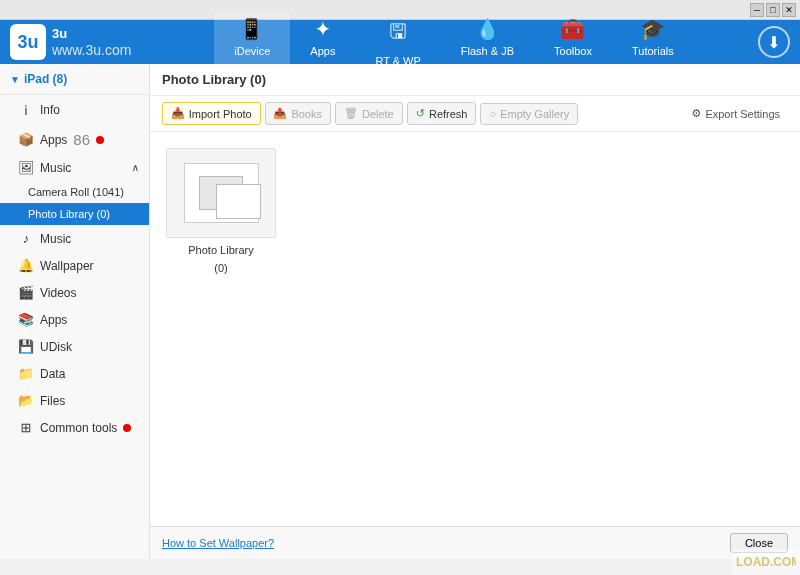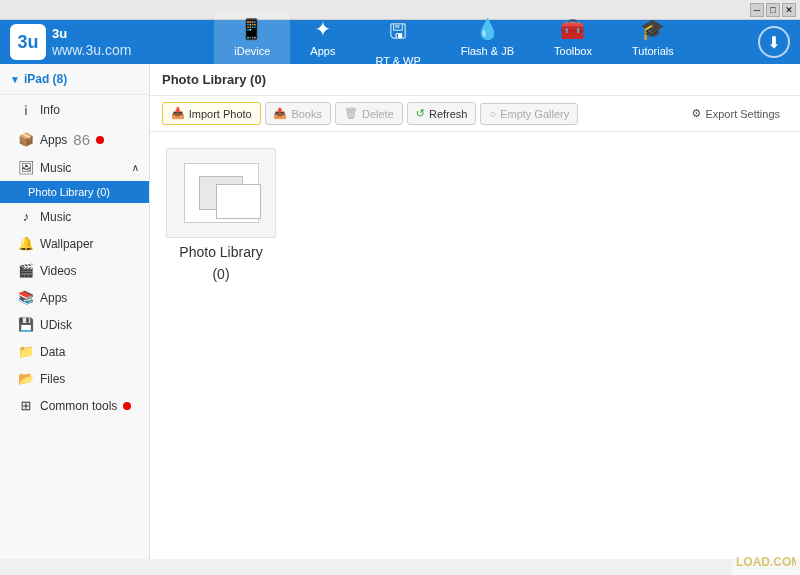--- a/index.html
+++ b/index.html
@@ -185,21 +185,21 @@
       display: flex; align-items: center; justify-content: center;
     }
     .photo-thumb-small {
       width: 45px; height: 35px;
       background: white;
       border: 1px solid #bbb;
       position: absolute;
       right: 14px; bottom: 18px;
     }
 
-    .photo-label { margin-top: 6px; font-size: 14px; color: #333; text-align: center; }
+    .photo-label { margin-top: 6px; font-size: 11px; color: #333; text-align: center; }
 
     
     .bottom-bar {
       display: flex;
       align-items: center;
       padding: 6px 12px;
       border-top: 1px solid #e0e0e0;
       background: #f8f8f8;
     }
     .wallpaper-link { color: #1a7bd4; cursor: pointer; font-size: 11px; text-decoration: underline; }
@@ -293,20 +293,23 @@
         <span class="icon">📦</span>
         <span>Apps</span>
         <span style="font-size:15px; color:#888;">86</span>
         <span class="badge"></span>
       </div>
 
       <div class="sidebar-item">
         <span class="icon">🖼</span>
         <span>Music</span>
         <span style="margin-left:auto; font-size:10px;">∧</span>
+      </div>
+      <div class="sidebar-sub-item">
+        <span>Camera Roll (1041)</span>
       </div>
       <div class="sidebar-sub-item active">
         <span>Photo Library (0)</span>
       </div>
 
       <div class="sidebar-item">
         <span class="icon">♪</span>
         <span>Music</span>
       </div>
       <div class="sidebar-item">
@@ -377,20 +380,26 @@
             <div class="photo-thumb-inner">
               <div style="width:44px; height:34px; background:#e8e8e8; border:1px solid #bbb;"></div>
             </div>
             <div class="photo-thumb-small"></div>
           </div>
           <div class="photo-label">Photo Library</div>
           <div class="photo-label">(0)</div>
         </div>
       </div>
 
+      <div class="bottom-bar">
+        <a class="wallpaper-link">How to Set Wallpaper?</a>
+        <div class="bottom-right">
+          <button class="close-btn">Close</button>
+        </div>
+      </div>
     </div>
   </div>
 
   <div class="watermark">
     <svg width="60" height="20" viewBox="0 0 60 20">
       <text x="0" y="15" font-size="12" fill="#c8a820" font-weight="bold">LOAD.COM</text>
     </svg>
   </div>
 
 </div>

